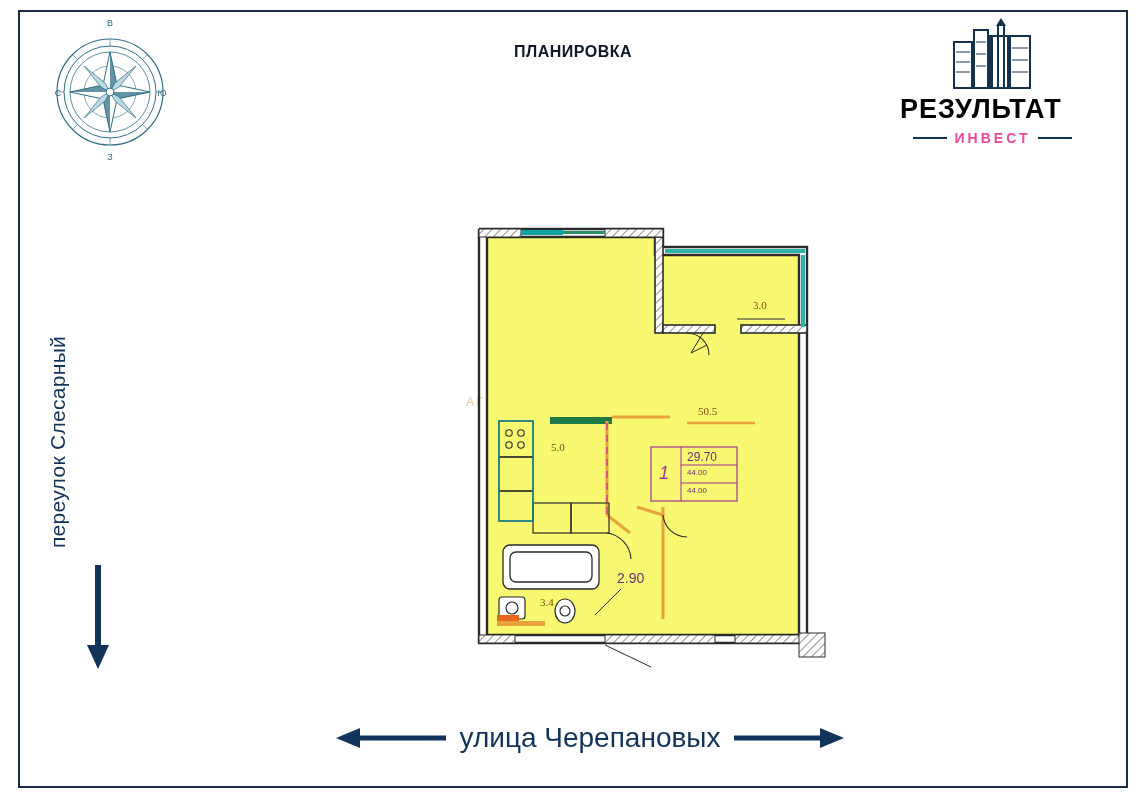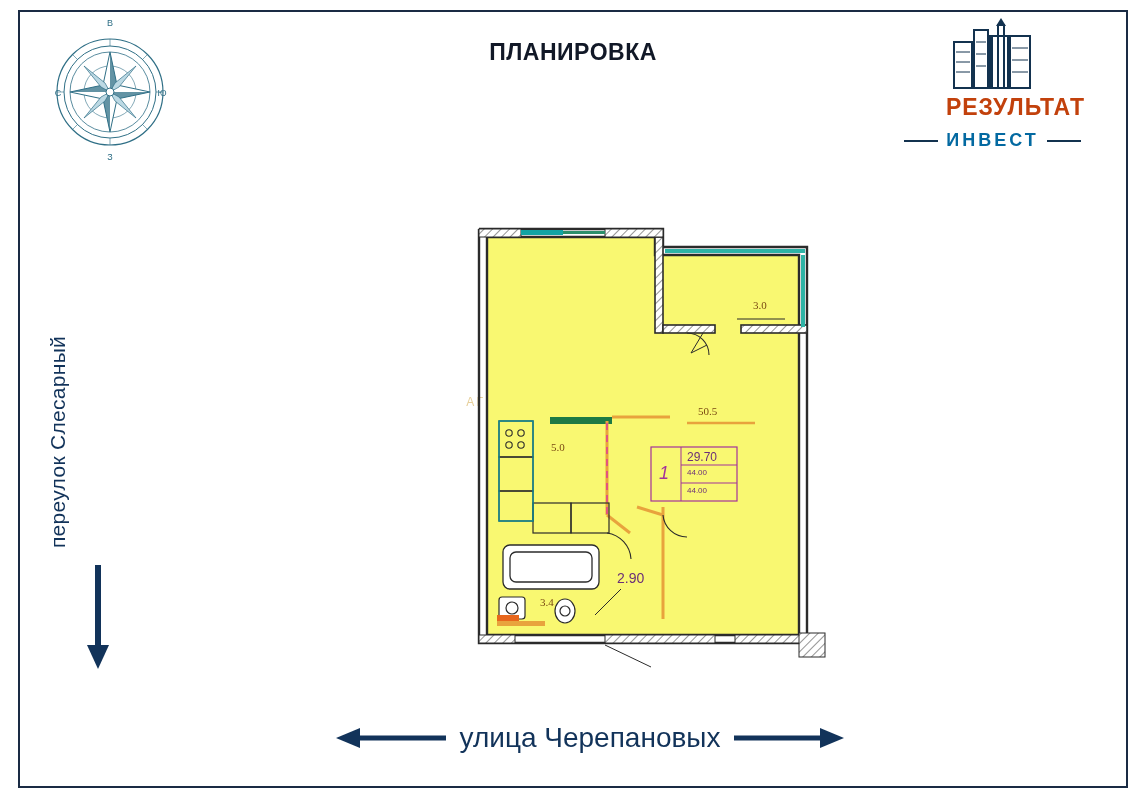--- a/index.html
+++ b/index.html
@@ -30,21 +30,21 @@
   
   .title-block {
     position: absolute;
     left: 230px;
     top: 38px;
     width: 686px;
     text-align: center;
     color: #111827;
   }
   .title-line1 {
-    font-size: 23px;
+    font-size: 16px;
     font-weight: bold;
     letter-spacing: 0.5px;
     line-height: 28px;
   }
   .title-line2 {
     font-size: 23px;
     font-weight: bold;
     letter-spacing: 0.2px;
     line-height: 30px;
   }
@@ -71,45 +71,45 @@
     left: 52px;
     top: 0px;
     width: 80px;
     height: 72px;
   }
   .logo-text {
     position: absolute;
     left: 0;
     top: 76px;
     width: 185px;
-    text-align: right;
-    font-size: 23px;
+    text-align: left;
+    font-size: 27px;
     font-weight: bold;
-    color: #c2410c;
+    color: #000000;
     letter-spacing: 1px;
   }
   .logo-sub-wrap {
     position: absolute;
     left: 0;
     top: 112px;
     width: 185px;
     display: flex;
     align-items: center;
     justify-content: center;
     gap: 8px;
   }
   .logo-sub-line {
     height: 2px;
     width: 34px;
     background: #13324f;
   }
   .logo-sub {
-    font-size: 18px;
+    font-size: 14px;
     font-weight: bold;
-    color: #0369a1;
+    color: #ec4899;
     letter-spacing: 3px;
   }
 
   
   .street-left {
     position: absolute;
     left: -72px;
     top: 430px;
     width: 260px;
     text-align: center;

